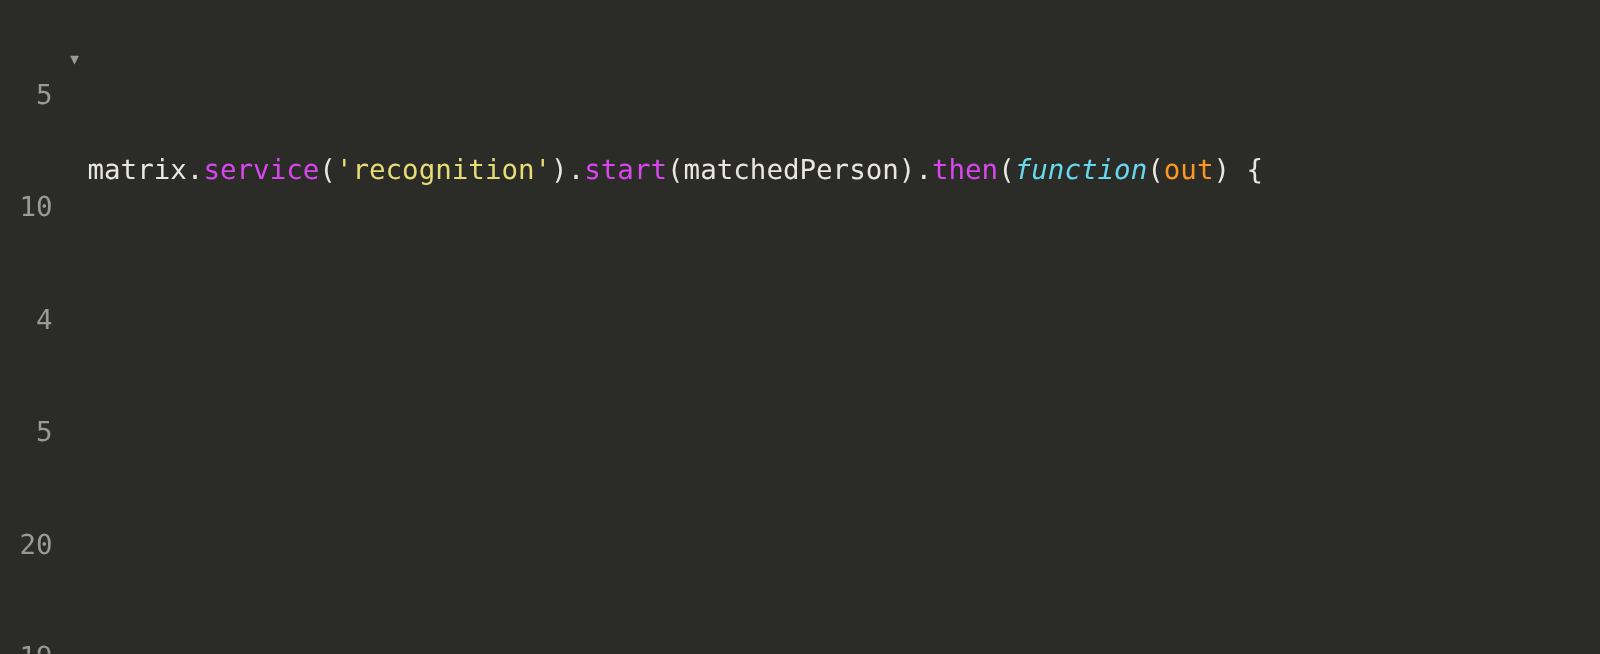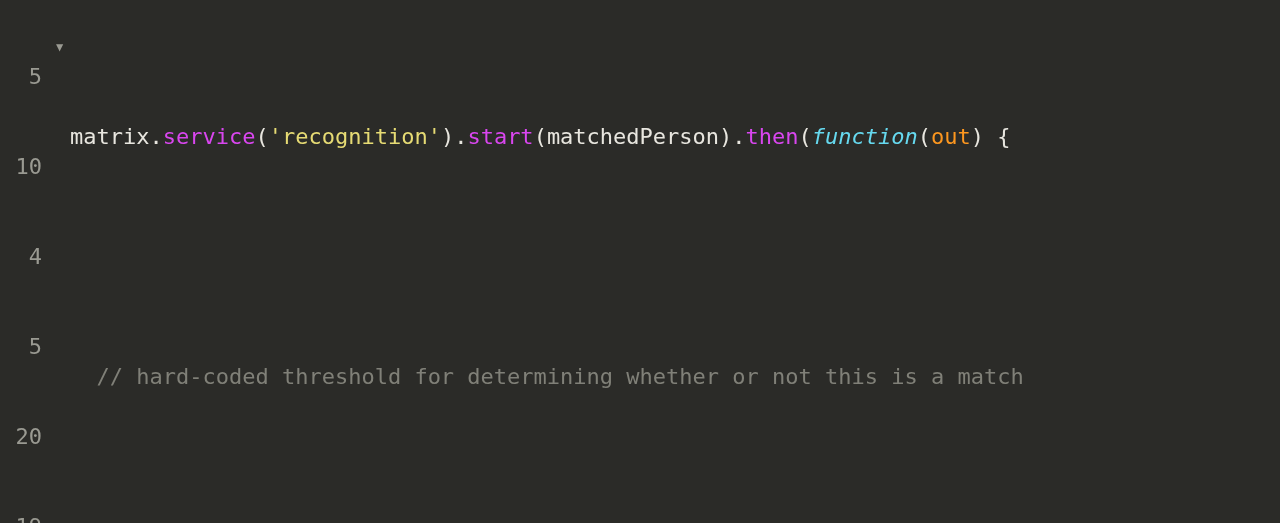--- a/index.html
+++ b/index.html
@@ -45,21 +45,21 @@
   </div>
   <span class="fold" style="top:32px">▼</span>
 
   <div class="code">
     
     
     <div class="row"><span class="obj">matrix</span><span class="punct">.</span><span class="fn">service</span><span class="punct">(</span><span class="str">'recognition'</span><span class="punct">)</span><span class="punct">.</span><span class="fn">start</span><span class="punct">(</span><span class="obj">matchedPerson</span><span class="punct">)</span><span class="punct">.</span><span class="fn">then</span><span class="punct">(</span><span class="kw-storage">function</span><span class="punct">(</span><span class="arg">out</span><span class="punct">)</span><span> </span><span class="punct">{</span></div>
     
     <div class="row"><span></span></div>
     
-    <div class="row"><span>  </span><span class="com">// hard-coded threshold for determining whether or not this is a match</span></div>
+    <div class="row"><span>  </span></div>
     
     
     
     
     
     
     
     
     
     

